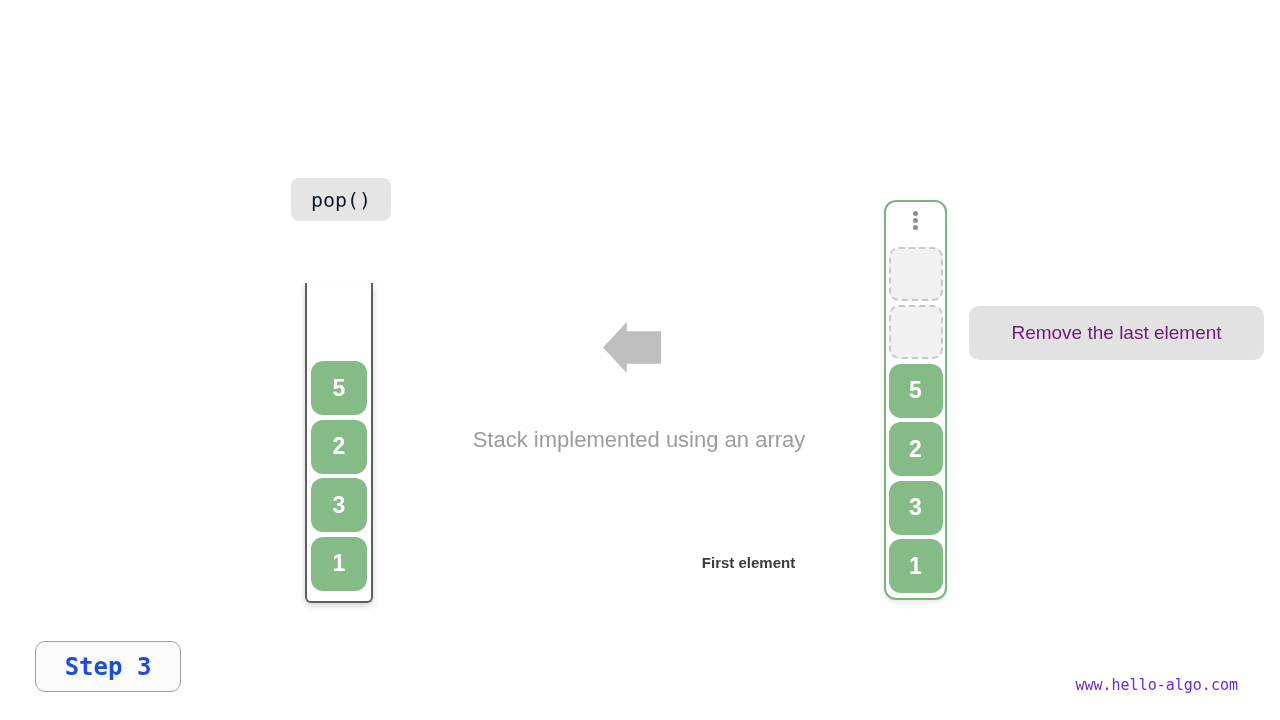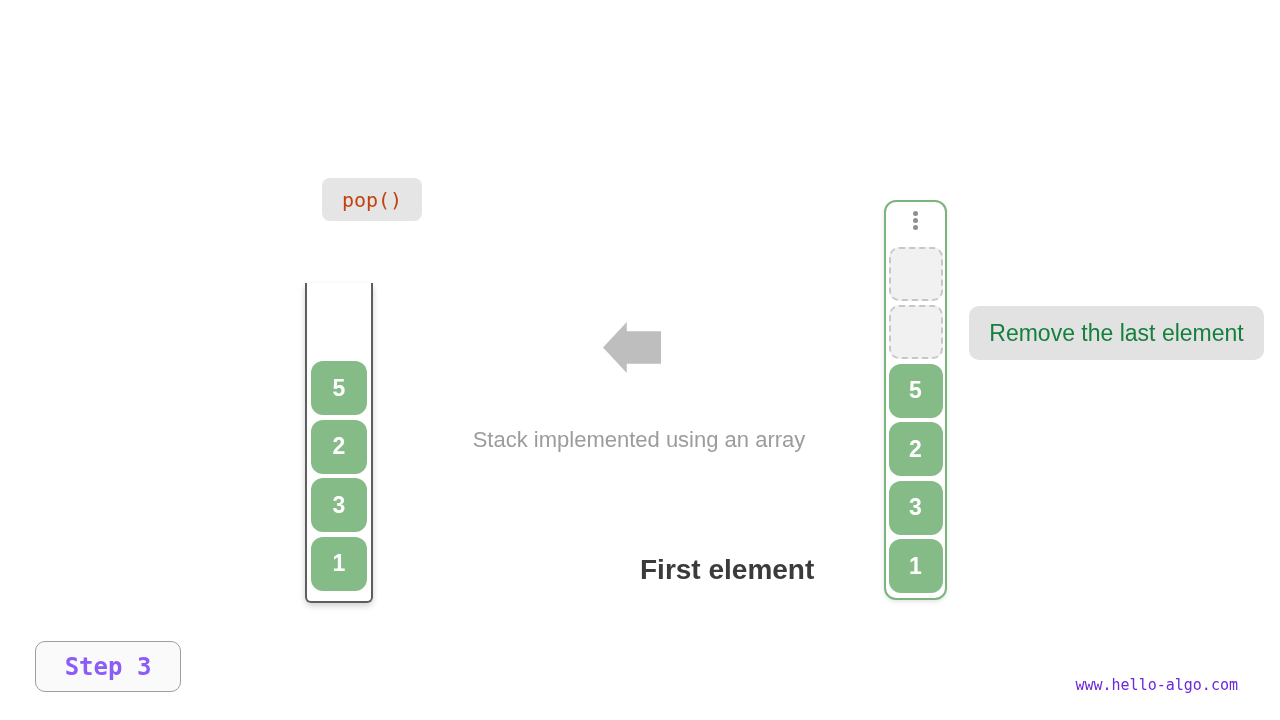--- a/index.html
+++ b/index.html
@@ -11,21 +11,21 @@
     font-family: "Liberation Sans", sans-serif;
   }
   .abs { position: absolute; }
 
   
   #pop-label {
     left: 291px; top: 178px; width: 100px; height: 43px;
     background: #e5e5e5; border-radius: 8px;
     display: flex; align-items: center; justify-content: center;
     font-family: "DejaVu Sans Mono", monospace;
-    font-size: 20px; color: #c2410c; margin-left: 31px;
+    font-size: 20px; color: #0f172a;
   }
 
   
   #left-stack {
     left: 305px; top: 283px; width: 68px; height: 320px;
     background: #ffffff;
     border: 2px solid #5e5e5e; border-top: none;
     border-radius: 0 0 6px 6px;
     box-sizing: border-box;
     box-shadow: 0 3px 6px rgba(0,0,0,0.18);
@@ -50,21 +50,21 @@
   #last-element {
     left: 640px; top: 379px; width: 220px;
     text-align: right; font-size: 21px; font-weight: 700; color: #3b3b3b;
   }
   #caption {
     left: 399px; top: 427px; width: 480px;
     text-align: center; font-size: 22px; color: #9c9c9c;
   }
   #first-element {
     left: 640px; top: 554px; width: 217px;
-    text-align: left; font-size: 28px; font-weight: 700; color: #3b3b3b;
+    text-align: center; font-size: 15px; font-weight: 700; color: #3b3b3b;
   }
 
   
   #right-array {
     left: 884px; top: 200px; width: 63px; height: 400px;
     background: #ffffff;
     border: 2px solid #7cb47e; border-radius: 12px;
     box-sizing: border-box;
     box-shadow: 0 2px 4px rgba(0,0,0,0.10);
     display: flex; flex-direction: column; align-items: center;
@@ -84,31 +84,31 @@
     box-sizing: border-box; flex: 0 0 auto;
   }
   .slot.first { margin-top: 12px; }
   #right-array .cell { width: 54px; }
 
   
   #remove-label {
     left: 969px; top: 306px; width: 295px; height: 54px;
     background: #e2e2e2; border-radius: 10px;
     display: flex; align-items: center; justify-content: center;
-    font-size: 23px; color: #15803d;
+    font-size: 19px; color: #701a75;
   }
 
   
   #step-button {
     left: 35px; top: 641px; width: 146px; height: 51px;
     background: #fafafa; border: 1.5px solid #9e9e9e; border-radius: 10px;
     box-sizing: border-box;
     display: flex; align-items: center; justify-content: center;
     font-family: "DejaVu Sans Mono", monospace;
-    font-size: 24px; font-weight: 700; color: #8b5cf6;
+    font-size: 24px; font-weight: 700; color: #1d4ed8;
   }
 
   
   #watermark {
     left: 1038px; top: 676px; width: 200px;
     text-align: right;
     font-family: "DejaVu Sans Mono", monospace;
     font-size: 15px; color: #6d28d9;
   }
 </style>

